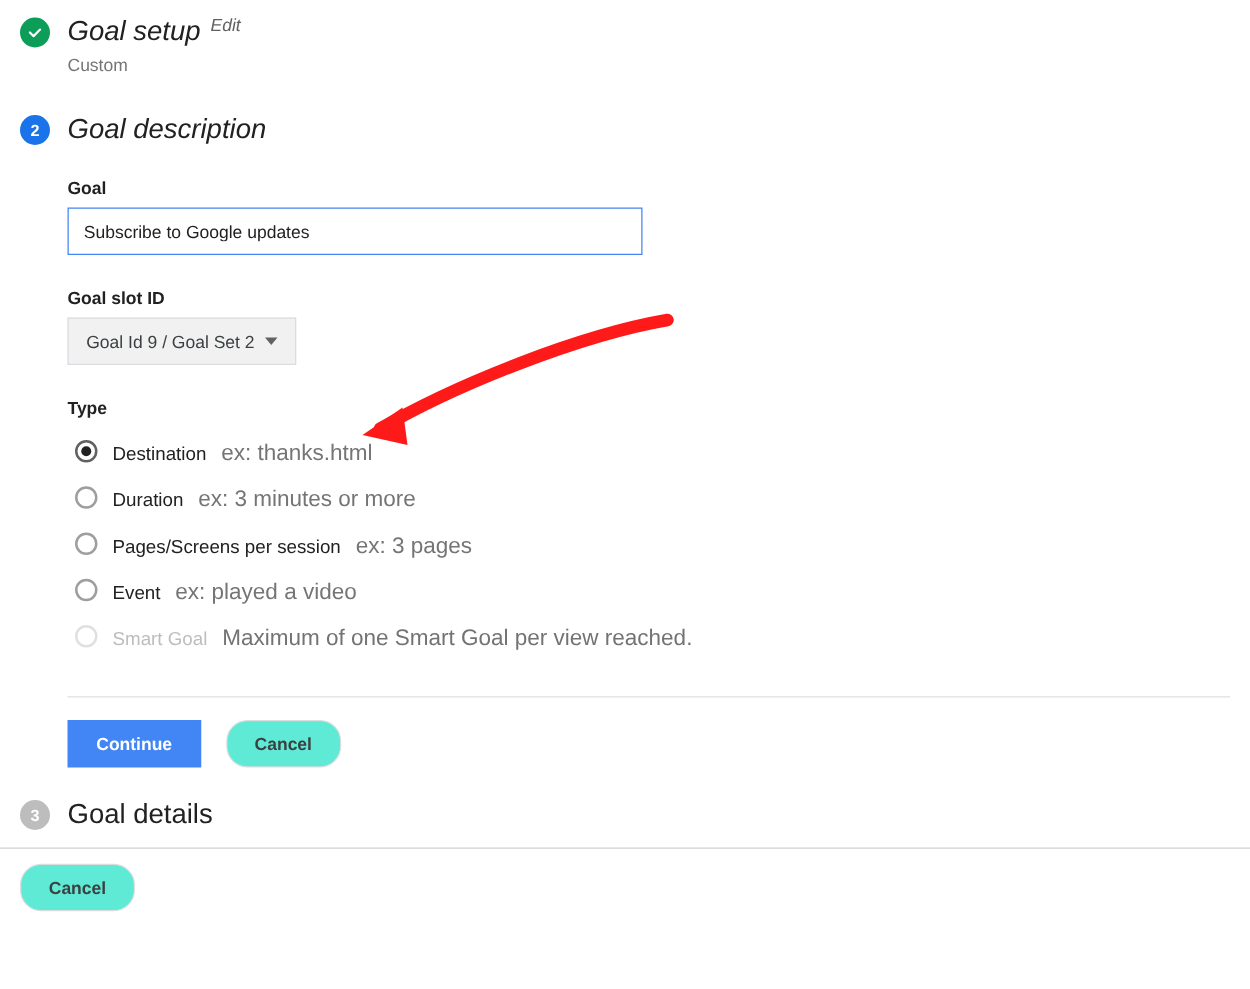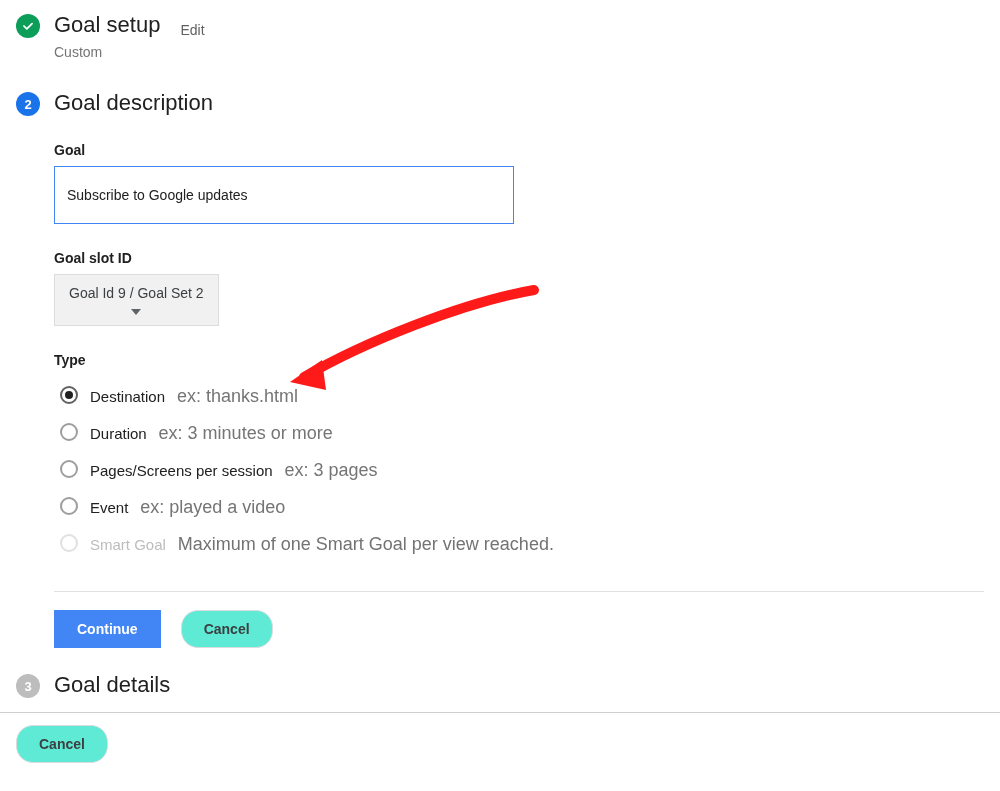--- a/index.html
+++ b/index.html
@@ -24,49 +24,48 @@
     display: flex; align-items: center; justify-content: center;
     flex-shrink: 0;
     font-size: 13px; font-weight: 700; color: #fff;
     margin-top: 2px;
   }
   .step-icon.green { background: #0c9d58; }
   .step-icon.blue  { background: #1a73e8; }
   .step-icon.gray  { background: #bdbdbd; }
   .step-icon svg { width: 14px; height: 14px; }
   .step-head {
-    display: flex; align-items: flex-end; gap: 20px;
+    display: flex; align-items: flex-start; gap: 8px; font-style: italic;
   }
   .step-title {
     font-size: 22px; color: #212121;
   }
   .edit-link {
     color: #616161; font-size: 14px; cursor: pointer;
   }
   .step-sub {
     color: #757575; font-size: 14px; margin-top: 6px;
   }
   .step-body { flex: 1; }
   .section {
     margin-top: 26px;
   }
   .label {
     font-weight: 700; font-size: 14px; margin-bottom: 8px;
   }
   .text-input {
-    width: 460px; padding: 20px 12px;
+    width: 460px; padding: 10px 12px;
     border: 1px solid #4285f4; outline: none;
     font-size: 14px; color: #212121;
   }
   .dropdown {
     display: inline-flex; align-items: center; gap: 8px;
     border: 1px solid #dadce0; background: #f1f1f1;
     padding: 10px 14px; font-size: 14px; color: #3c4043;
     cursor: pointer;
-    flex-direction: column;
   }
   .dropdown .tri {
     width: 0; height: 0;
     border-left: 5px solid transparent;
     border-right: 5px solid transparent;
     border-top: 6px solid #5f6368;
   }
   .radio-list { margin-top: 10px; margin-left: 6px; }
   .radio-row {
     display: flex; align-items: flex-start; gap: 12px;

